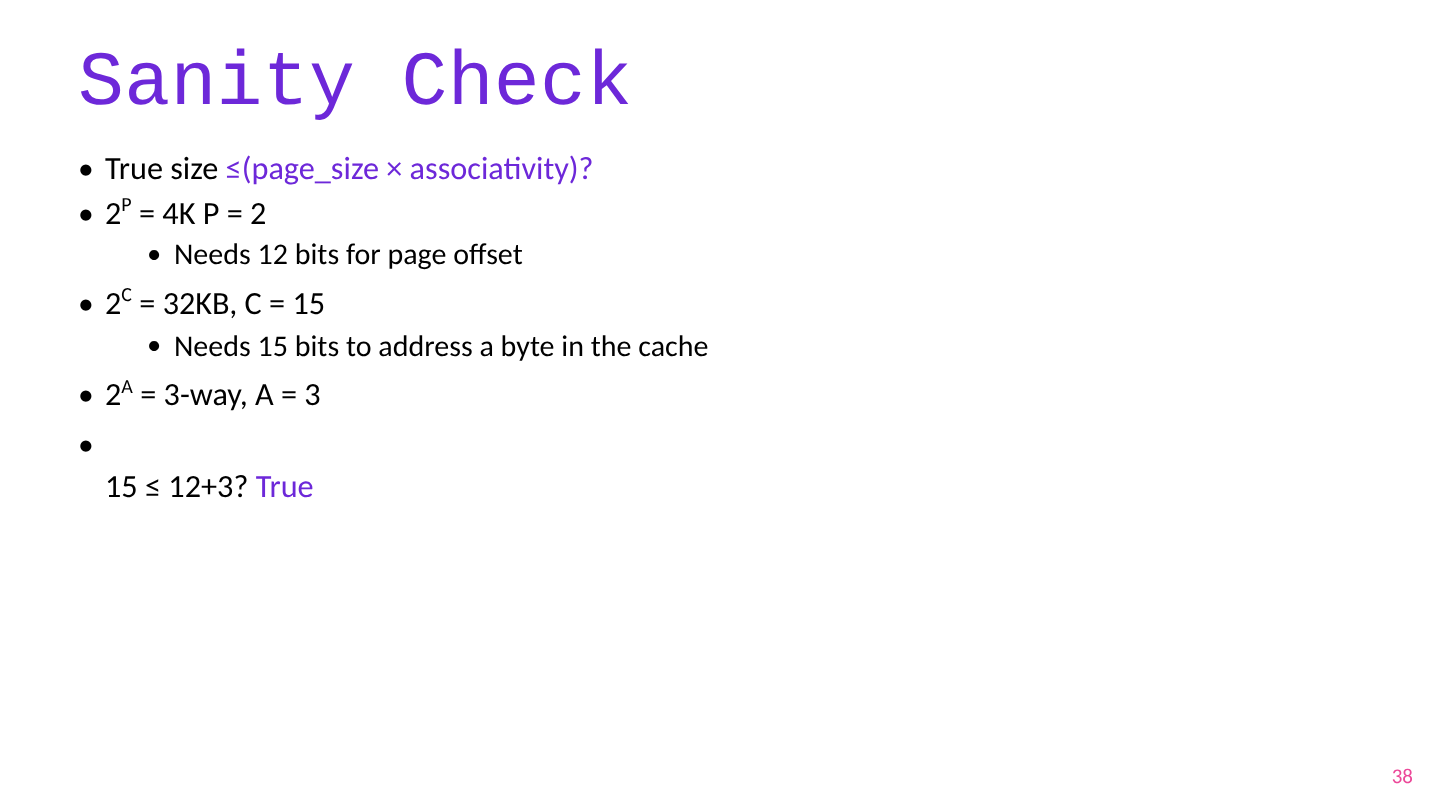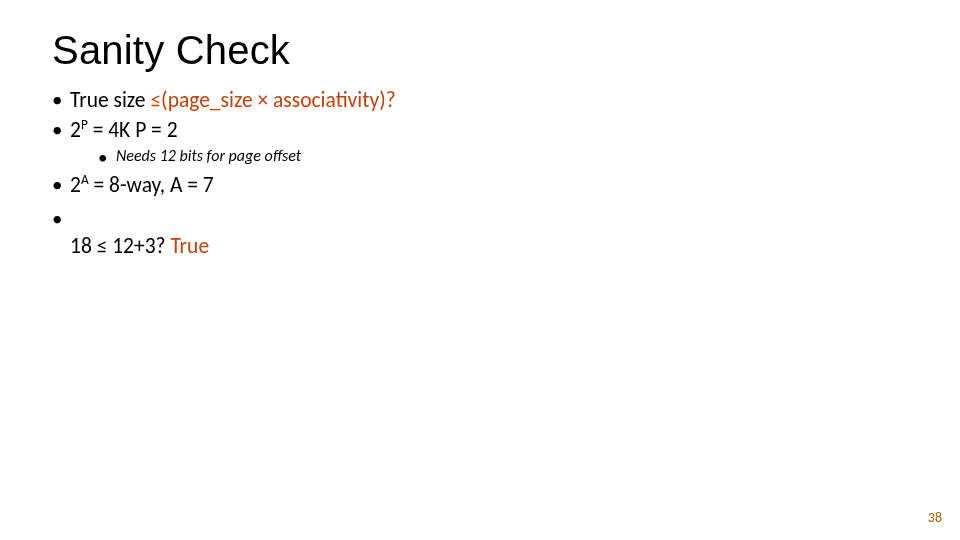--- a/index.html
+++ b/index.html
@@ -13,24 +13,24 @@
     overflow: hidden;
   }
   .slide {
     position: relative;
     width: 960px;
     height: 540px;
     box-sizing: border-box;
     padding: 28px 52px 0 52px;
   }
   .title {
-    font-family: Liberation Sans, sans-serif;
-    font-size: 40px;
+    font-family: Liberation Mono, monospace;
+    font-size: 51px;
     font-weight: 400;
-    color: #000000;
+    color: #6d28d9;
     margin: 0 0 14px 0;
     letter-spacing: 0.2px;
   }
   ul.level1 {
     list-style: none;
     padding: 0;
     margin: 0;
   }
   ul.level1 > li {
     position: relative;
@@ -48,48 +48,47 @@
     font-size: 21px;
   }
   ul.level2 {
     list-style: none;
     padding: 0;
     margin: 2px 0 6px 28px;
   }
   ul.level2 > li {
     position: relative;
     padding-left: 18px;
-    font-size: 16px;
-    font-style: italic;
+    font-size: 20px;
     line-height: 1.25;
     margin-bottom: 2px;
   }
   ul.level2 > li::before {
     content: "•";
     position: absolute;
     left: 0;
     top: 0;
     color: #000000;
     font-size: 19px;
     font-style: normal;
   }
   .sup {
     vertical-align: super;
     font-size: 0.62em;
     line-height: 0;
   }
   .accent {
-    color: #c2410c; 
+    color: #6d28d9; 
   }
   .pagenum {
     position: absolute;
     right: 18px;
     bottom: 14px;
     font-size: 14px;
-    color: #a16207;
+    color: #ec4899;
   }
 </style>
 </head>
 <body>
 
 <div class="slide">
 
   <h1 class="title">Sanity Check</h1>
 
   <ul class="level1">
@@ -101,29 +100,37 @@
 
     <li>
       <span>2</span><span class="sup">P</span><span> = 4K P = 2</span>
       <ul class="level2">
         <li>
           <span>Needs 12 bits for page offset</span>
         </li>
       </ul>
     </li>
 
+    <li>
+      <span>2</span><span class="sup">C</span><span> = 32KB, C = 15</span>
+      <ul class="level2">
+        <li>
+          <span>Needs 15 bits to address a byte in the cache</span>
+        </li>
+      </ul>
+    </li>
 
     <li>
-      <span>2</span><span class="sup">A</span><span> = 8-way,  A = 7</span>
+      <span>2</span><span class="sup">A</span><span> = 3-way,  A = 3</span>
       <ul class="level2">
       </ul>
     </li>
 
     <li>
       <br>
-      <span>18 ≤ 12+3? </span><span class="accent">True</span>
+      <span>15 ≤ 12+3? </span><span class="accent">True</span>
     </li>
 
   </ul>
 
   <div class="pagenum">38</div>
 
 </div>
 
 </body></html>

